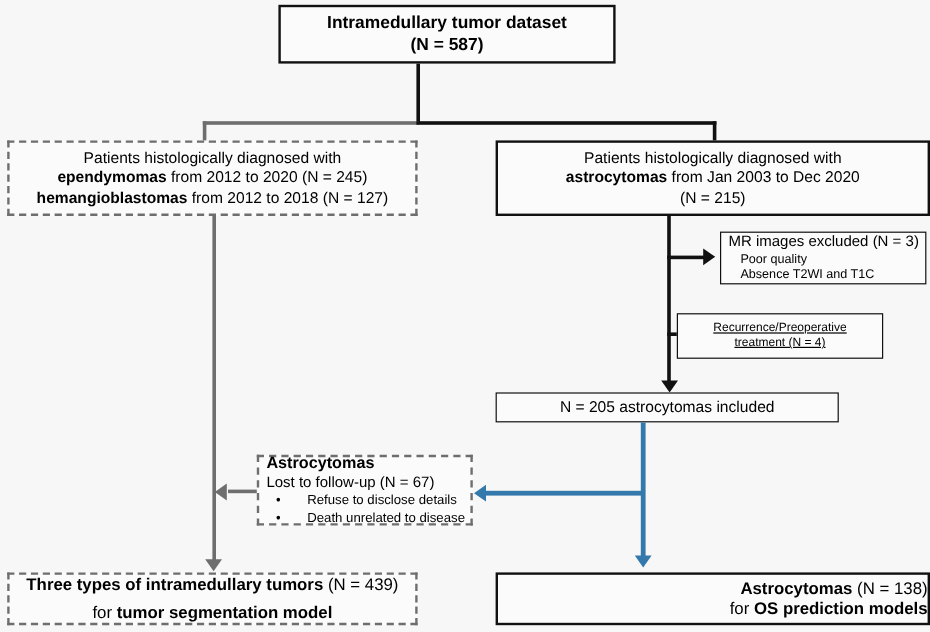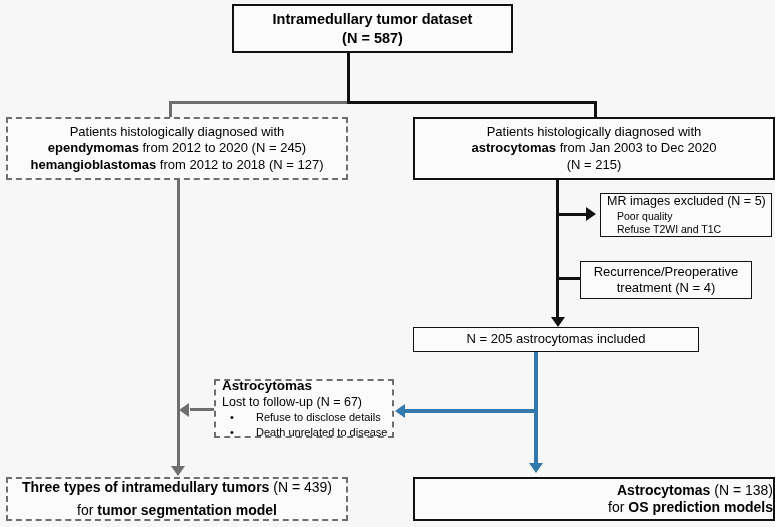--- a/index.html
+++ b/index.html
@@ -131,26 +131,26 @@
   <div class="conn" style="left:556px; top:180px; width:3px; height:140px;"></div>
   <div class="arrow down" style="left:551px; top:317px;"></div>
 
   <div class="conn" style="left:556px; top:213px; width:32px; height:3px;"></div>
   <div class="arrow right" style="left:586px; top:207px;"></div>
 
   <div class="conn" style="left:556px; top:277px; width:32px; height:3px;"></div>
   <div class="arrow right" style="left:586px; top:271px;"></div>
 
   <div class="box solid thin leftal" style="left:600px; top:193px; width:172px; height:44px; padding:3px 0 3px 6px; font-size:12.5px;">
-    <span class="ln">MR images excluded (N = 5)</span>
+    <span class="ln">MR images excluded (N = 3)</span>
     <span class="ln" style="font-size:10.5px; padding-left:10px;">Poor quality</span>
-    <span class="ln" style="font-size:10.5px; padding-left:10px;">Refuse T2WI and T1C</span>
+    <span class="ln" style="font-size:10.5px; padding-left:10px;">Absence T2WI and T1C</span>
   </div>
 
-  <div class="box solid thin" style="left:580px; top:261px; width:172px; height:38px; font-size:13px;">
+  <div class="box solid thin" style="left:564px; top:261px; width:172px; height:38px; font-size:10px;text-decoration:underline;">
     <span class="ln">Recurrence/Preoperative</span>
     <span class="ln">treatment (N = 4)</span>
   </div>
 
   <div class="box solid thin" style="left:413px; top:327px; width:286px; height:25px; font-size:13px;">
     <span class="ln">N = 205 astrocytomas included</span>
   </div>
 
   <div class="conn blue" style="left:534px; top:352px; width:4px; height:115px;"></div>
   <div class="arrow down blue" style="left:529px; top:463px;"></div>

